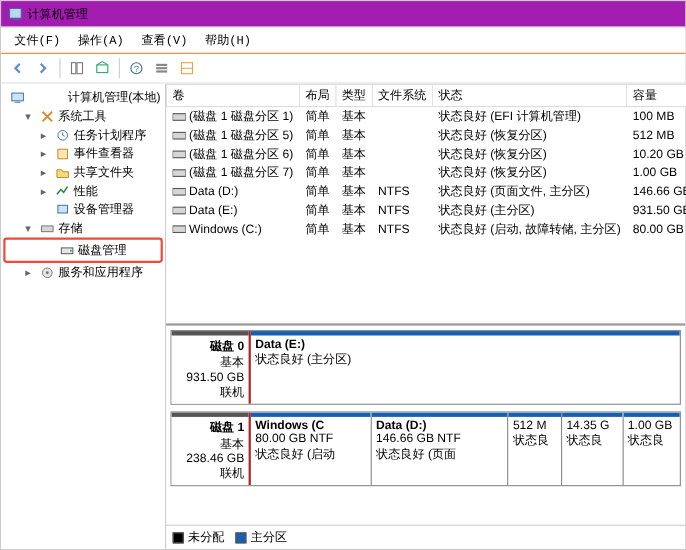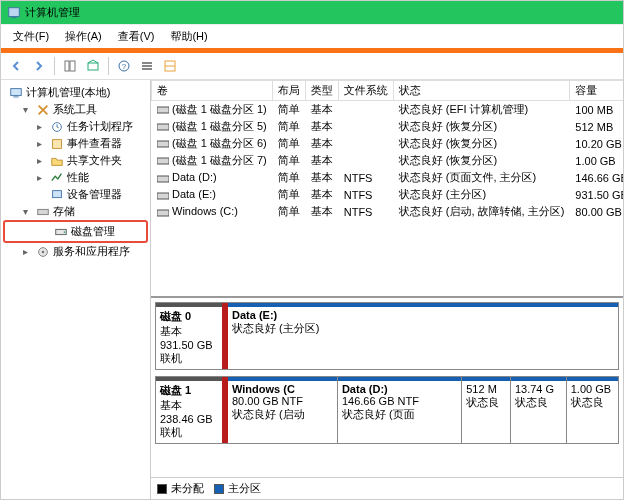--- a/index.html
+++ b/index.html
@@ -1,41 +1,41 @@
 <!DOCTYPE html>
 <html><head>
 <meta charset="utf-8">
 <style>
   * { box-sizing: border-box; margin: 0; padding: 0; }
   body { font-family: "Microsoft YaHei", "Segoe UI", sans-serif; font-size: 11px; color: #000; background: #fff; width: 624px; height: 500px; overflow: hidden; }
   .window { display: flex; flex-direction: column; height: 100%; border: 1px solid #ccc; }
-  .titlebar { display: flex; align-items: center; gap: 4px; padding: 4px 6px; background: #22c55e; border-bottom: 1px solid #eee; }
+  .titlebar { display: flex; align-items: center; gap: 4px; padding: 4px 6px; background: #a21caf; border-bottom: 1px solid #eee; }
   .titlebar .icon { width: 14px; height: 14px; }
-  .menubar { display: flex; gap: 0; padding: 2px 4px; background: #fff; border-bottom: 5px solid #f97316; }
+  .menubar { display: flex; gap: 0; padding: 2px 4px; background: #fff; border-bottom: 1px solid #f97316; font-family: Liberation Mono, monospace; }
   .menubar .menu-item { padding: 2px 8px; cursor: default; }
   .toolbar { display: flex; align-items: center; gap: 3px; padding: 3px 5px; background: #fff; border-bottom: 1px solid #ddd; }
   .toolbar .tb-btn { width: 20px; height: 20px; display: flex; align-items: center; justify-content: center; border: 1px solid transparent; }
   .toolbar .sep { width: 1px; height: 18px; background: #ccc; margin: 0 2px; }
   .body { display: flex; flex: 1; overflow: hidden; }
   .sidebar { width: 150px; border-right: 1px solid #ccc; padding: 4px 2px; overflow: auto; background: #fff; }
   .tree-item { display: flex; align-items: center; gap: 3px; padding: 1px 2px; white-space: nowrap; cursor: default; }
-  .tree-item.lv1 { padding-left: 6px; }
+  .tree-item.lv1 { padding-left: 6px; justify-content: space-between; }
   .tree-item.lv2 { padding-left: 20px; }
   .tree-item.lv3 { padding-left: 34px; }
   .expander { width: 10px; display: inline-block; color: #666; font-size: 10px; }
   .highlight { border: 2px solid #e74c3c; border-radius: 3px; padding: 1px 2px; }
   .node-icon { width: 14px; height: 14px; flex-shrink: 0; }
   .main { flex: 1; display: flex; flex-direction: column; overflow: hidden; }
   .vol-table { flex: 1 1 55%; overflow: auto; border-bottom: 2px solid #999; }
   table { border-collapse: collapse; width: 100%; font-size: 11px; }
   th { text-align: left; font-weight: 400; background: #fff; border: 1px solid #ddd; padding: 2px 5px; white-space: nowrap; position: sticky; top: 0; }
   td { padding: 1px 5px; white-space: nowrap; border-left: 1px solid transparent; }
   .disks { flex: 1 1 45%; overflow: auto; padding: 4px; }
   .disk-row { display: flex; border: 1px solid #888; margin-bottom: 6px; min-height: 62px; }
-  .disk-head { width: 72px; border-right: 6px solid #b91c1c; padding: 3px 4px; background: #fff; display: flex; flex-direction: column; }
+  .disk-head { width: 72px; border-right: 2px solid #b91c1c; padding: 3px 4px; background: #fff; display: flex; flex-direction: column; text-align: right; }
   .disk-head .top-bar { height: 4px; background: #555; margin: -3px -4px 2px -4px; }
   .disk-head .nm { font-weight: 700; }
   .disk-parts { flex: 1; display: flex; }
   .part { border-right: 1px solid #888; padding: 2px 4px; overflow: hidden; display: flex; flex-direction: column; }
   .part:last-child { border-right: none; }
   .part .bar { height: 4px; margin: -2px -4px 2px -4px; }
   .bar.primary { background: #1560b3; }
   .part .nm { font-weight: 700; }
   .legend { display: flex; gap: 10px; padding: 3px 6px; border-top: 1px solid #ccc; }
   .legend .it { display: flex; align-items: center; gap: 4px; }
@@ -317,21 +317,21 @@
               <span>146.66 GB NTF</span>
               <span>状态良好 (页面</span>
             </div>
             <div class="part" style="flex:0.55">
               <div class="bar primary"></div>
               <span>512 M</span>
               <span>状态良</span>
             </div>
             <div class="part" style="flex:0.65">
               <div class="bar primary"></div>
-              <span>13.74 G</span>
+              <span>14.35 G</span>
               <span>状态良</span>
             </div>
             <div class="part" style="flex:0.6">
               <div class="bar primary"></div>
               <span>1.00 GB</span>
               <span>状态良</span>
             </div>
           </div>
         </div>
       </div>

